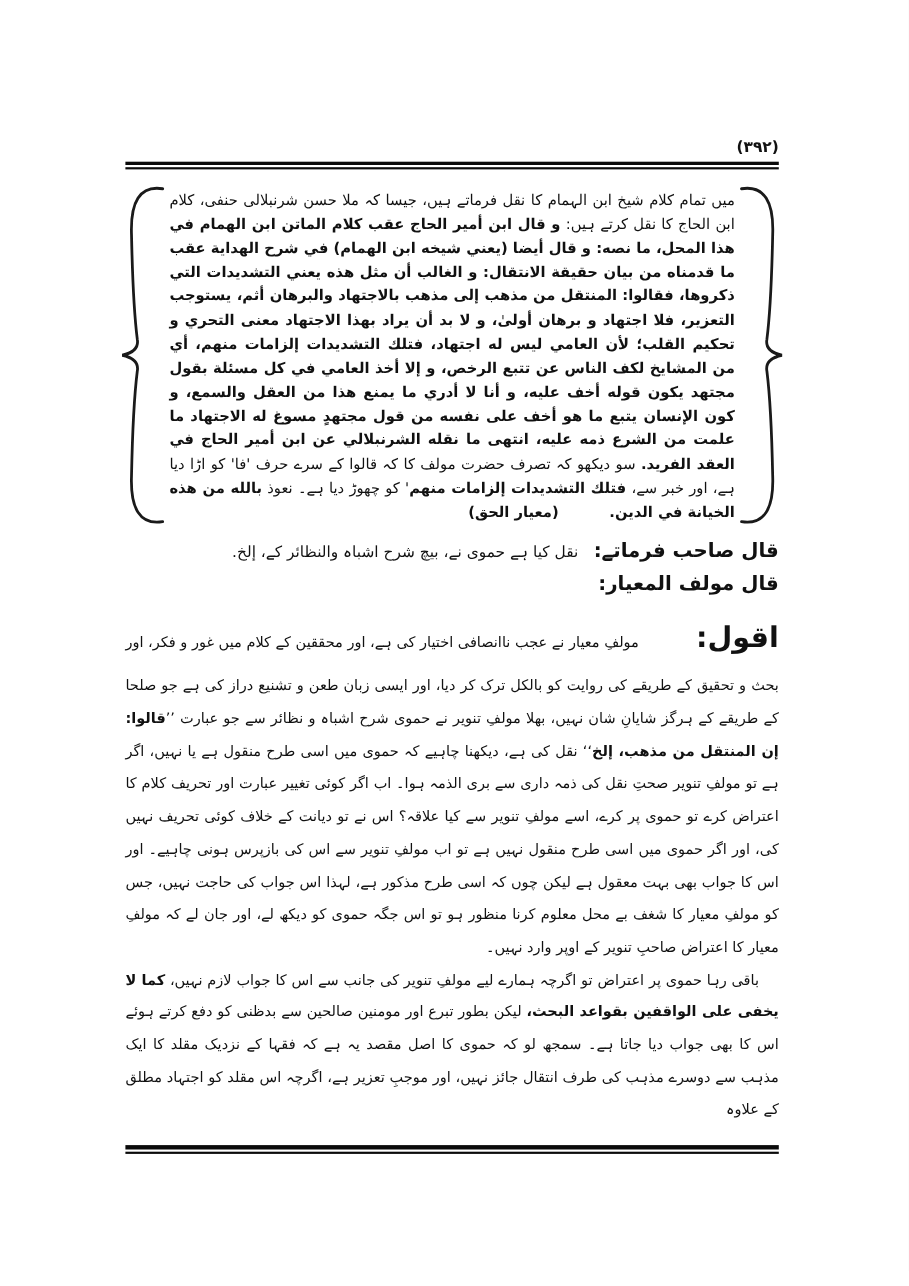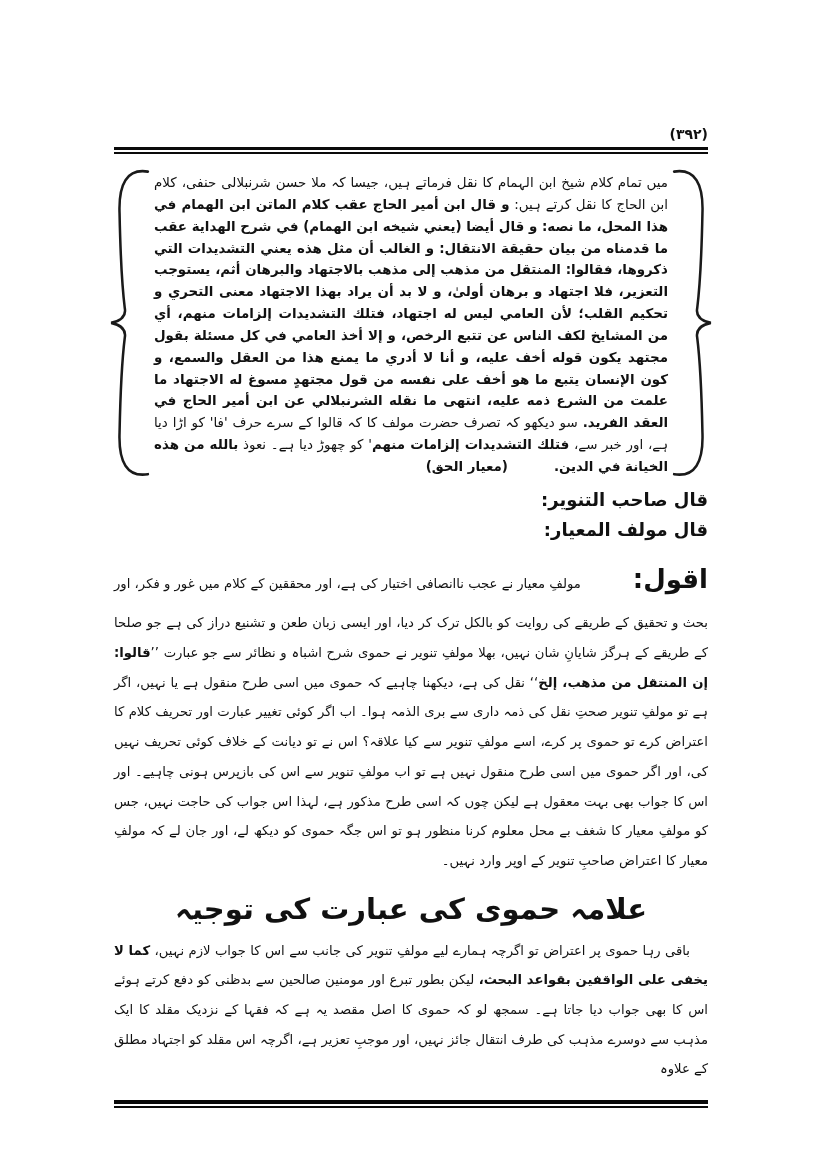--- a/index.html
+++ b/index.html
@@ -85,28 +85,28 @@
       </div>
       <div class="brace left">
         <svg viewBox="0 0 40 280" preserveAspectRatio="none" aria-hidden="true">
           <path d="M38,5 C18,2 10,16 11,42 C12,88 14,112 16,127 Q18,137 3,140 Q18,143 16,153 C14,168 12,192 11,238 C10,264 18,278 38,275" fill="none" stroke="#1a1a1a" stroke-width="2.4" stroke-linecap="round"></path>
         </svg>
       </div>
       <div class="quote-text"><span><span>میں تمام کلام شیخ ابن الہمام کا نقل فرماتے ہیں، جیسا کہ ملا حسن شرنبلالی حنفی، کلام ابن الحاج کا نقل کرتے ہیں: </span><span class="ar-bold">و قال ابن أمير الحاج عقب كلام الماتن ابن الهمام في هذا المحل، ما نصه: و قال أيضا (يعني شيخه ابن الهمام) في شرح الهداية عقب ما قدمناه من بيان حقيقة الانتقال: و الغالب أن مثل هذه يعني التشديدات التي ذكروها، فقالوا: المنتقل من مذهب إلى مذهب بالاجتهاد والبرهان أثم، يستوجب التعزير، فلا اجتهاد و برهان أولىٰ، و لا بد أن يراد بهذا الاجتهاد معنى التحري و تحكيم القلب؛ لأن العامي ليس له اجتهاد، فتلك التشديدات إلزامات منهم، أي من المشايخ لكف الناس عن تتبع الرخص، و إلا أخذ العامي في كل مسئلة بقول مجتهد يكون قوله أخف عليه، و أنا لا أدري ما يمنع هذا من العقل والسمع، و كون الإنسان يتبع ما هو أخف على نفسه من قول مجتهدٍ مسوغ له الاجتهاد ما علمت من الشرع ذمه عليه، انتهى ما نقله الشرنبلالي عن ابن أمير الحاج في العقد الفريد.</span><span> سو دیکھو کہ تصرف حضرت مولف کا کہ قالوا کے سرے حرف 'فا' کو اڑا دیا ہے، اور خبر سے، </span><span class="ar-bold">فتلك التشديدات إلزامات منهم</span><span>' کو چھوڑ دیا ہے۔ نعوذ </span><span class="ar-bold">بالله من هذه الخيانة في الدين.</span></span><span class="quote-source">(معیار الحق)</span></div>
     </div>
 
     <div class="saying">
-      <span class="lead">قال صاحب التنویر:</span>
+      <span class="lead">قال صاحب فرماتے:</span>
+      <span class="stext">نقل کیا ہے حموی نے، بیچ شرح اشباہ والنظائر کے، إلخ.</span>
     </div>
     <div class="saying">
       <span class="lead">قال مولف المعیار:</span>
     </div>
 
     <div class="aqool"><span class="lead">اقول:</span><span><span>مولفِ معیار نے عجب ناانصافی اختیار کی ہے، اور محققین کے کلام میں غور و فکر، اور بحث و تحقیق کے طریقے کی روایت کو بالکل ترک کر دیا، اور ایسی زبان طعن و تشنیع دراز کی ہے جو صلحا کے طریقے کے ہرگز شایانِ شان نہیں، بھلا مولفِ تنویر نے حموی شرح اشباہ و نظائر سے جو عبارت ’’</span><span class="ar-bold">قالوا: إن المنتقل من مذهب، إلخ</span><span>‘‘ نقل کی ہے، دیکھنا چاہیے کہ حموی میں اسی طرح منقول ہے یا نہیں، اگر ہے تو مولفِ تنویر صحتِ نقل کی ذمہ داری سے بری الذمہ ہوا۔ اب اگر کوئی تغییر عبارت اور تحریف کلام کا اعتراض کرے تو حموی پر کرے، اسے مولفِ تنویر سے کیا علاقہ؟ اس نے تو دیانت کے خلاف کوئی تحریف نہیں کی، اور اگر حموی میں اسی طرح منقول نہیں ہے تو اب مولفِ تنویر سے اس کی بازپرس ہونی چاہیے۔ اور اس کا جواب بھی بہت معقول ہے لیکن چوں کہ اسی طرح مذکور ہے، لہذا اس جواب کی حاجت نہیں، جس کو مولفِ معیار کا شغف بے محل معلوم کرنا منظور ہو تو اس جگہ حموی کو دیکھ لے، اور جان لے کہ مولفِ معیار کا اعتراض صاحبِ تنویر کے اوپر وارد نہیں۔</span></span></div>
 
-    <div class="section-heading">علامہ حموی کی عبارت کی توجیہ</div>
 
     <div class="section-para"><span>باقی رہا حموی پر اعتراض تو اگرچہ ہمارے لیے مولفِ تنویر کی جانب سے اس کا جواب لازم نہیں، </span><span class="ar-bold">كما لا يخفى على الواقفين بقواعد البحث،</span><span> لیکن بطور تبرع اور مومنین صالحین سے بدظنی کو دفع کرتے ہوئے اس کا بھی جواب دیا جاتا ہے۔ سمجھ لو کہ حموی کا اصل مقصد یہ ہے کہ فقہا کے نزدیک مقلد کا ایک مذہب سے دوسرے مذہب کی طرف انتقال جائز نہیں، اور موجبِ تعزیر ہے، اگرچہ اس مقلد کو اجتہاد مطلق کے علاوہ</span></div>
 
     <div class="footer-rule"></div>
 
   </div>
 </div>
 
 </body></html>

